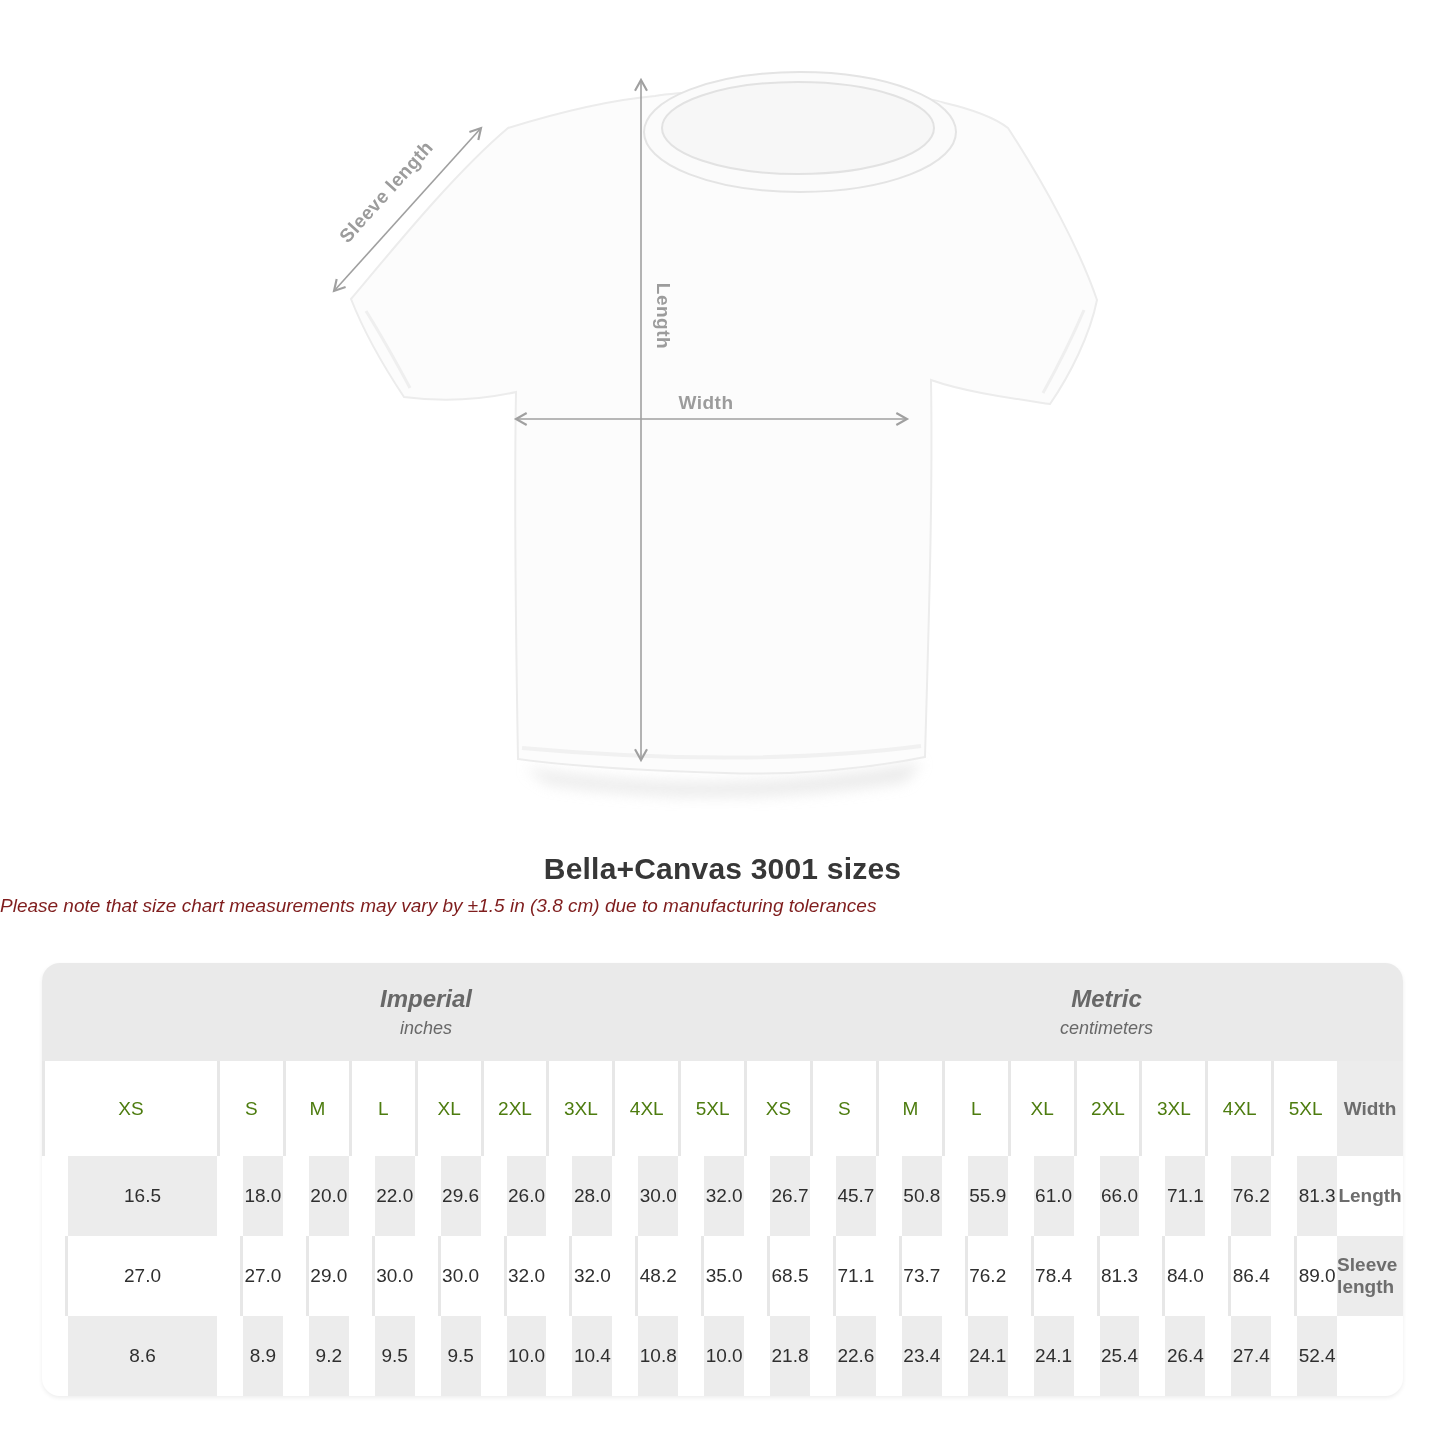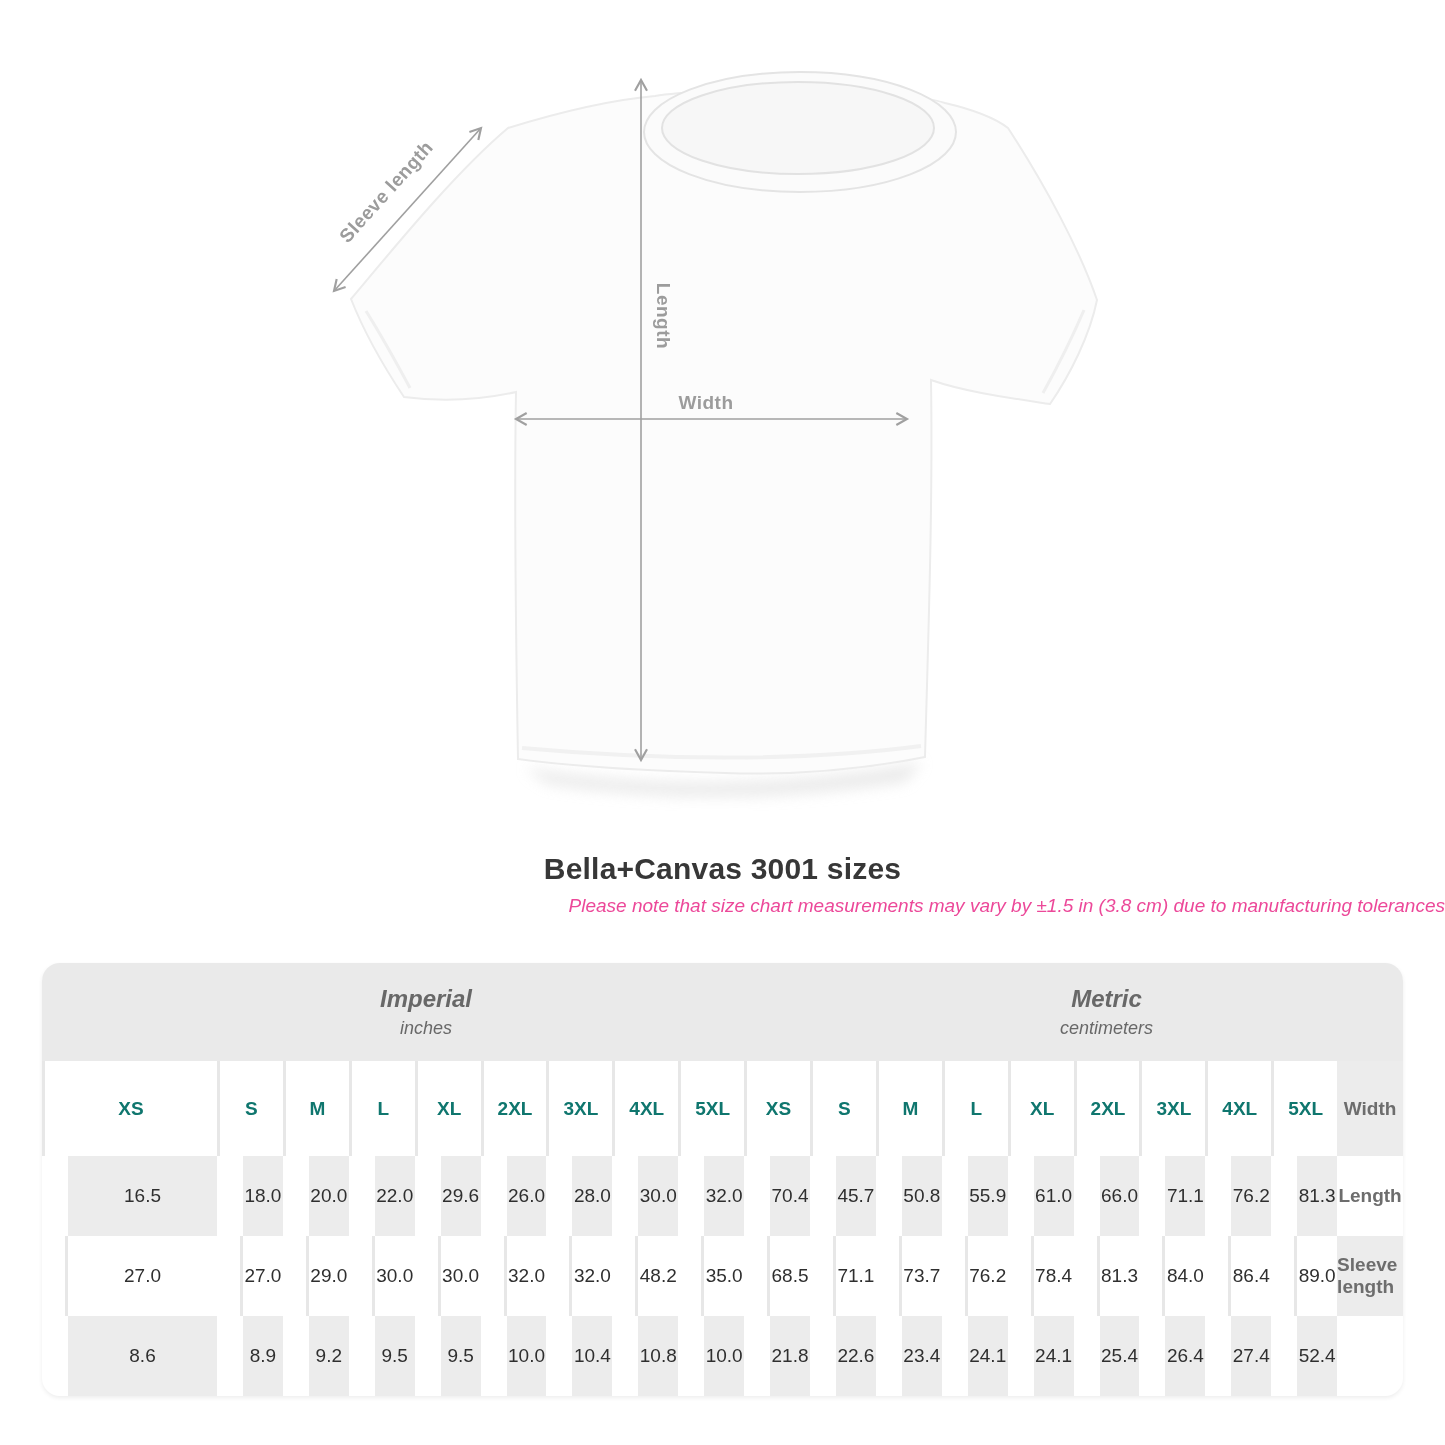--- a/index.html
+++ b/index.html
@@ -4,21 +4,21 @@
 <style>
   html,body{margin:0;padding:0;background:#ffffff;}
   body{width:1445px;height:1445px;font-family:"Liberation Sans","DejaVu Sans",sans-serif;-webkit-font-smoothing:antialiased;}
   .page{position:relative;width:1445px;height:1445px;background:#fff;overflow:hidden;}
 
   
   .figure{display:block;width:1445px;height:835px;}
 
   
   .title{margin:16px 0 6px;text-align:center;font-size:30px;line-height:36px;font-weight:700;color:#373737;letter-spacing:.2px;}
-  .subtitle{margin:0;text-align:right;font-style:italic;font-size:19px;line-height:26px;color:#ec4899;}
+  .subtitle{margin:0;text-align:left;font-style:italic;font-size:19px;line-height:26px;color:#7f1d1d;}
 
   
   .tbl{
     margin:44px 42px 0;
     display:grid;
     grid-template-columns:175px repeat(18,1fr);
     grid-template-rows:98px 95px 80px 80px 80px;
     border-radius:18px;
     overflow:hidden;
     box-shadow:0 2px 4px rgba(0,0,0,.07);
@@ -26,21 +26,21 @@
   .band{background:#eaeaea;display:flex;flex-direction:column;align-items:center;justify-content:center;gap:5px;}
   .band-imp{grid-column:1 / span 10;grid-row:1;}
   .band-met{grid-column:11 / span 9;grid-row:1;}
   .band-t{font-size:24px;font-weight:700;font-style:italic;color:#686868;}
   .band-s{font-size:18px;font-style:italic;color:#686868;}
 
   .cell{display:flex;align-items:center;justify-content:center;font-size:19px;}
   .r-white{background:#ffffff;border-left:3px solid #e7e7e7;}
   .r-gray{background:#ececec;border-left:3px solid #ffffff;}
   .cstart{border-left:none;}
-  .hdr{font-weight:700;color:#0f766e;}
+  .hdr{font-weight:400;color:#4d7c0f;}
   .lbl{font-weight:700;color:#6d6d6d;}
   .num{color:#2f2f2f;margin-left:23px;}
 </style>
 </head>
 <body>
 
 <div class="page">
 
   <svg class="figure" viewBox="0 0 1445 835">
     <defs>
@@ -119,21 +119,21 @@
       <div class="cell r-gray lbl cstart">Width</div>
       <div class="cell r-gray num">16.5</div>
       <div class="cell r-gray num">18.0</div>
       <div class="cell r-gray num">20.0</div>
       <div class="cell r-gray num">22.0</div>
       <div class="cell r-gray num">29.6</div>
       <div class="cell r-gray num">26.0</div>
       <div class="cell r-gray num">28.0</div>
       <div class="cell r-gray num">30.0</div>
       <div class="cell r-gray num">32.0</div>
-      <div class="cell r-gray num">70.4</div>
+      <div class="cell r-gray num">26.7</div>
       <div class="cell r-gray num">45.7</div>
       <div class="cell r-gray num">50.8</div>
       <div class="cell r-gray num">55.9</div>
       <div class="cell r-gray num">61.0</div>
       <div class="cell r-gray num">66.0</div>
       <div class="cell r-gray num">71.1</div>
       <div class="cell r-gray num">76.2</div>
       <div class="cell r-gray num">81.3</div>
       <div class="cell r-white lbl cstart">Length</div>
       <div class="cell r-white num">27.0</div>

